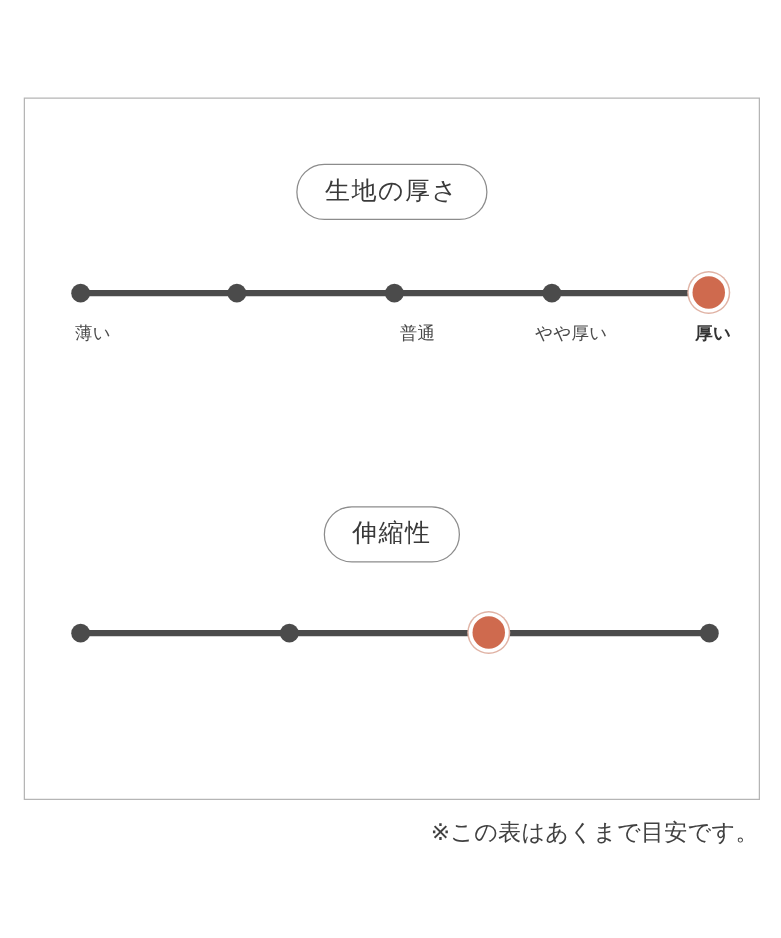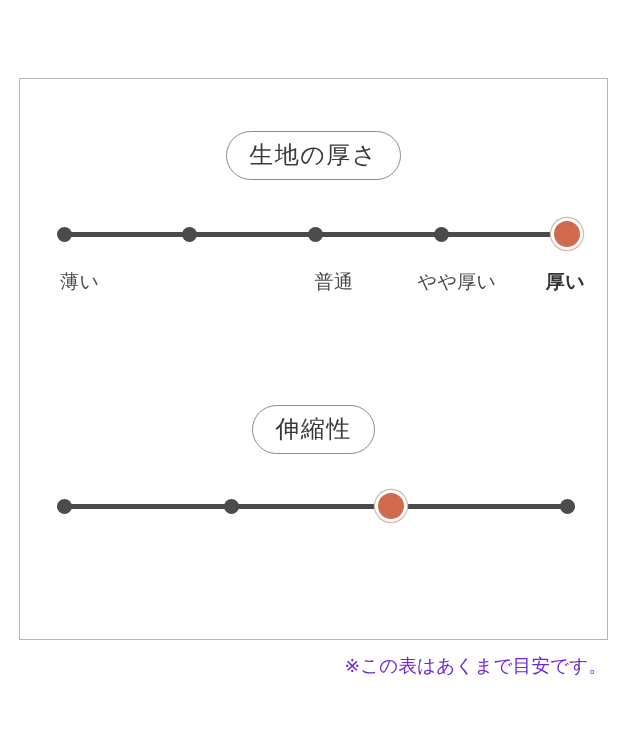--- a/index.html
+++ b/index.html
@@ -43,21 +43,21 @@
   }
   .badge-row.thickness { top: 52px; }
   .badge-row.stretch   { top: 326px; align-items: flex-end; }
 
   .pill {
     display: inline-block;
     box-sizing: border-box;
     border: 1.4px solid #8c8c8c;
     border-radius: 999px;
     color: #3a3a3a;
-    font-size: 24px;
+    font-size: 20px;
     line-height: 1;
     padding: 11px 22px 12px 22px;
     letter-spacing: 0.06em;
     white-space: nowrap;
     background: #ffffff;
   }
 
   
   .scale {
     position: absolute;
@@ -109,43 +109,43 @@
   
   .labels {
     position: absolute;
     left: 0;
     right: 0;
     top: 34px;
     height: 30px;
   }
   .label {
     position: absolute;
-    top: 16px;
+    top: 0;
     transform: translateX(-50%);
     white-space: nowrap;
-    font-size: 19px;
+    font-size: 14px;
     line-height: 26px;
     color: #4a4a4a;
     letter-spacing: 0.02em;
   }
   .label.active {
     font-weight: bold;
     color: #333333;
   }
   .label.edge-left  { transform: none; left: 40px; }
   .label.edge-right { transform: none; right: 22px; }
 
   
   .footnote {
     position: absolute;
     right: 18px;
     top: 653px;
     font-size: 18.5px;
     line-height: 26px;
-    color: #6d28d9;
+    color: #404040;
     letter-spacing: 0.01em;
     white-space: nowrap;
   }
 </style>
 </head>
 <body>
 
 <div id="root">
 
   <div class="spec-card">

